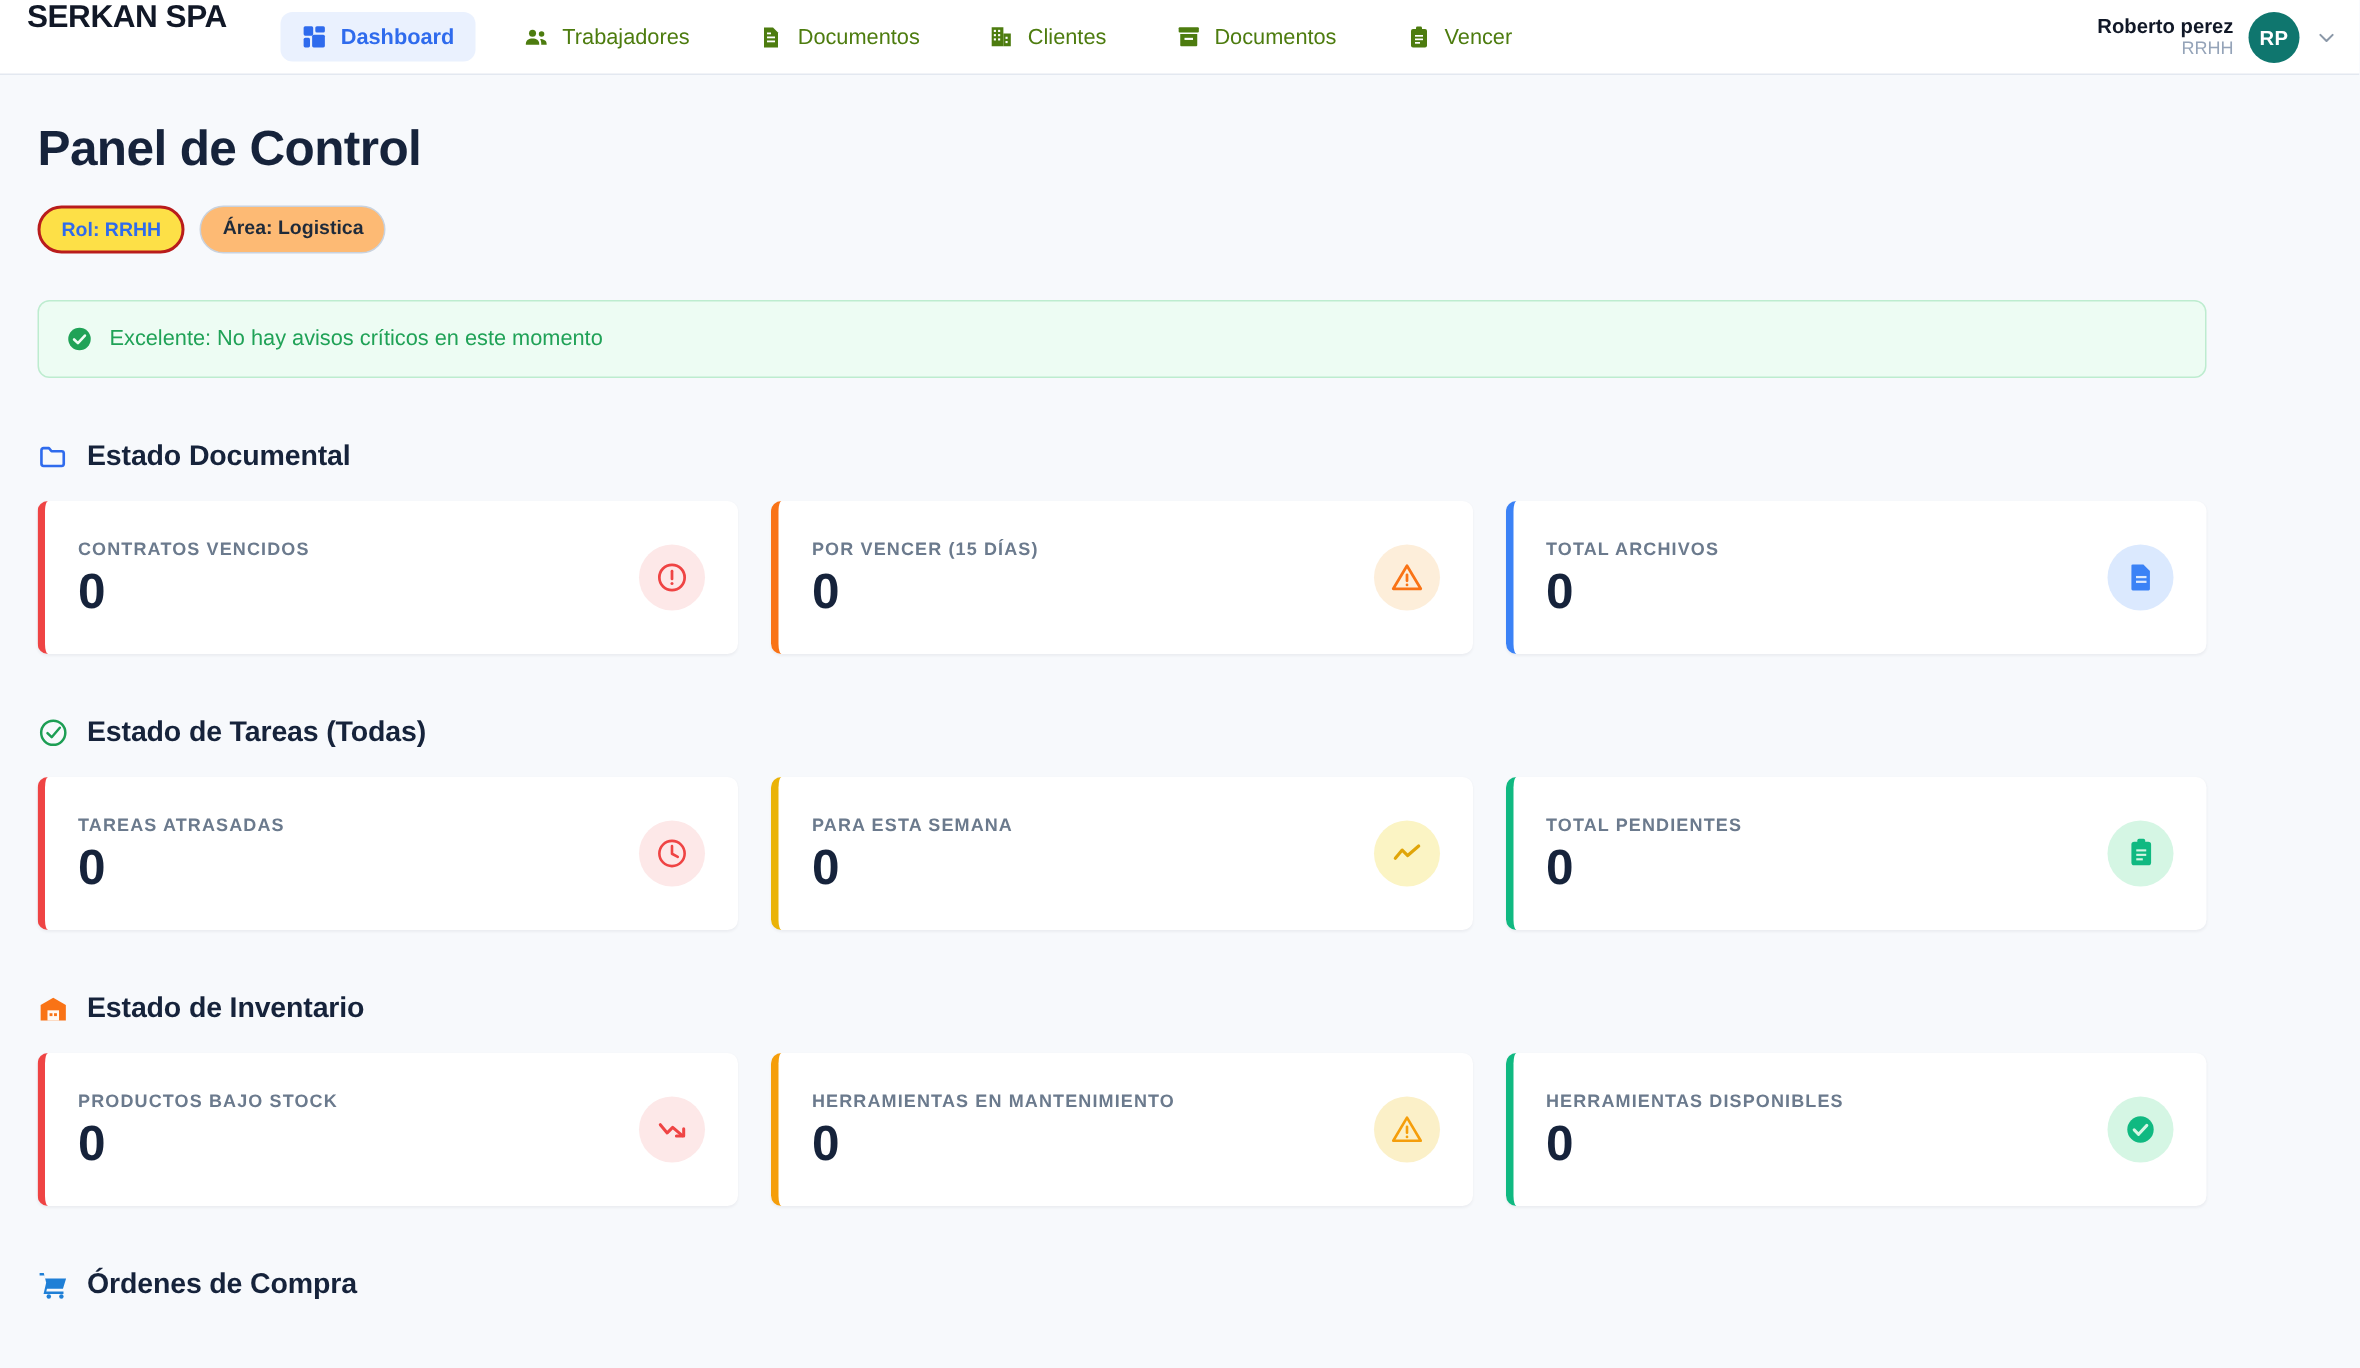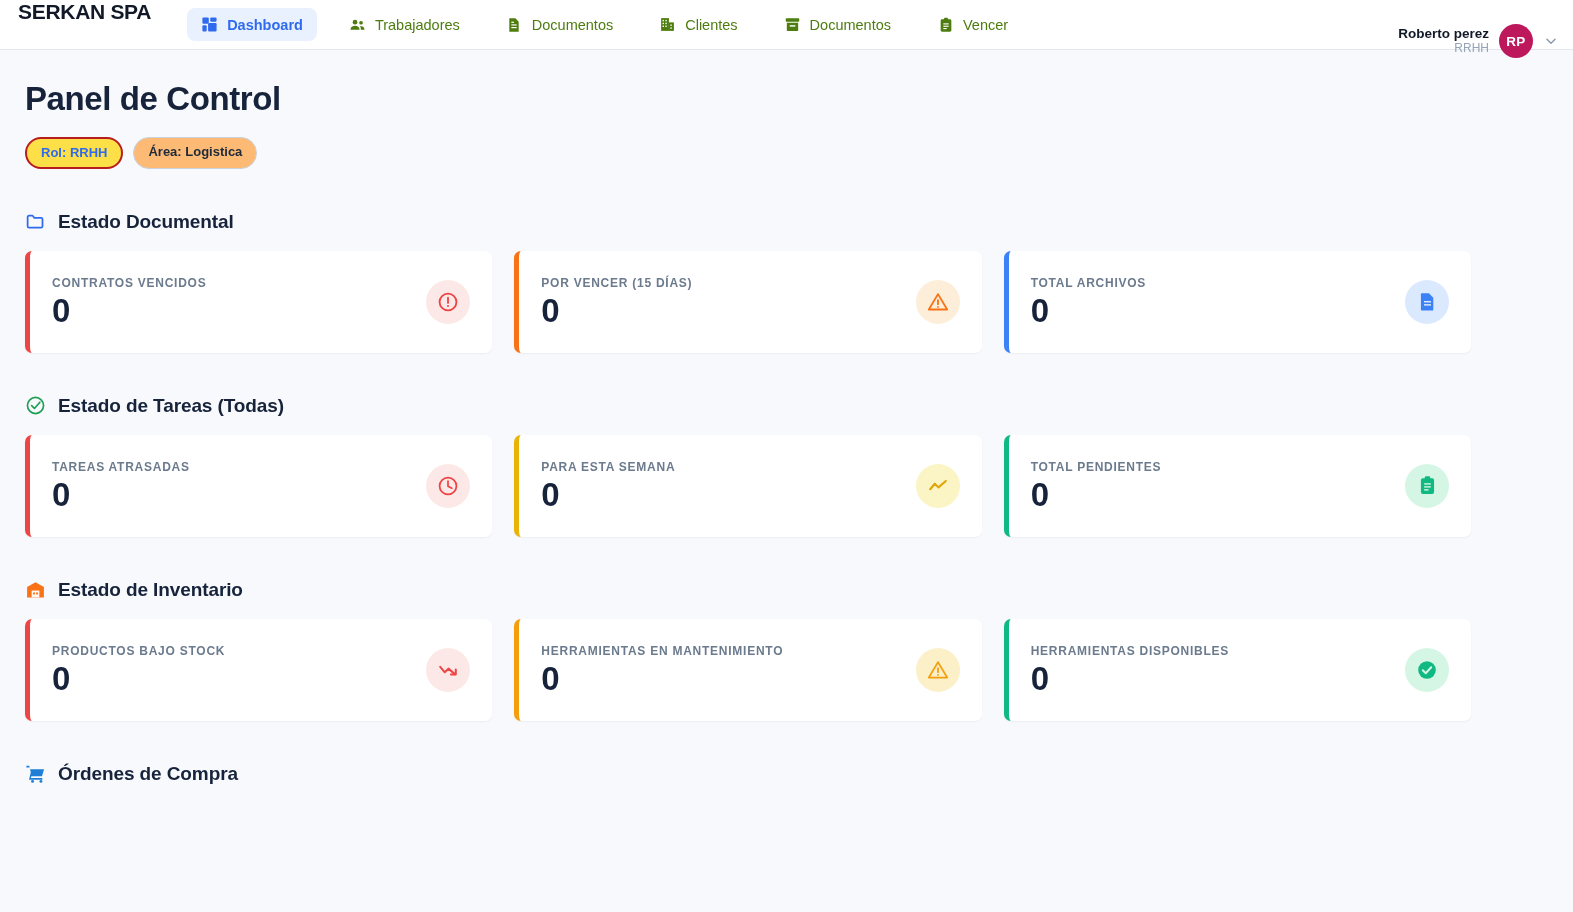--- a/index.html
+++ b/index.html
@@ -67,21 +67,21 @@
     width: 17px;
     height: 17px;
   }
 
   .nav-item svg { display: block; }
 
   
   .user-block {
     position: absolute;
     right: 14px;
-    top: 16px;
+    top: 0;
     height: 50px;
     display: flex;
     align-items: center;
     gap: 10px;
   }
 
   .user-text {
     text-align: right;
     line-height: 1.15;
   }
@@ -95,21 +95,21 @@
 
   .user-role {
     font-size: 12px;
     color: #94a3b8;
   }
 
   .avatar {
     width: 34px;
     height: 34px;
     border-radius: 50%;
-    background: #be185d;
+    background: #0f766e;
     color: #fff;
     font-size: 13.5px;
     font-weight: bold;
     display: flex;
     align-items: center;
     justify-content: center;
     letter-spacing: 0.3px;
   }
 
   .caret {
@@ -385,20 +385,29 @@
 <div class="page">
   <div class="page-inner">
 
     <h1 class="page-title">Panel de Control</h1>
 
     <div class="badges">
       <span class="badge badge-role">Rol: RRHH</span>
       <span class="badge badge-area">Área: Logistica</span>
     </div>
 
+    <div class="alert">
+      <span class="alert-icon">
+        <svg width="18" height="18" viewBox="0 0 24 24" fill="#20a257">
+          <circle cx="12" cy="12" r="10"></circle>
+          <polyline points="7.2 12.4 10.6 15.7 16.8 8.9" fill="none" stroke="#edfcf3" stroke-width="2.3" stroke-linecap="round" stroke-linejoin="round"></polyline>
+        </svg>
+      </span>
+      <span class="alert-text">Excelente: No hay avisos críticos en este momento</span>
+    </div>
 
     <div class="section">
       <div class="section-head">
         <span class="section-icon">
           <svg width="21" height="21" viewBox="0 0 24 24" fill="none" stroke="#2f6bed" stroke-width="2" stroke-linejoin="round">
             <path d="M3 7a1.6 1.6 0 0 1 1.6-1.6h4.1l2 2.4h7.7A1.6 1.6 0 0 1 20 9.4v8.2A1.6 1.6 0 0 1 18.4 19H4.6A1.6 1.6 0 0 1 3 17.4z"></path>
           </svg>
         </span>
         <span class="section-title">Estado Documental</span>
       </div>

